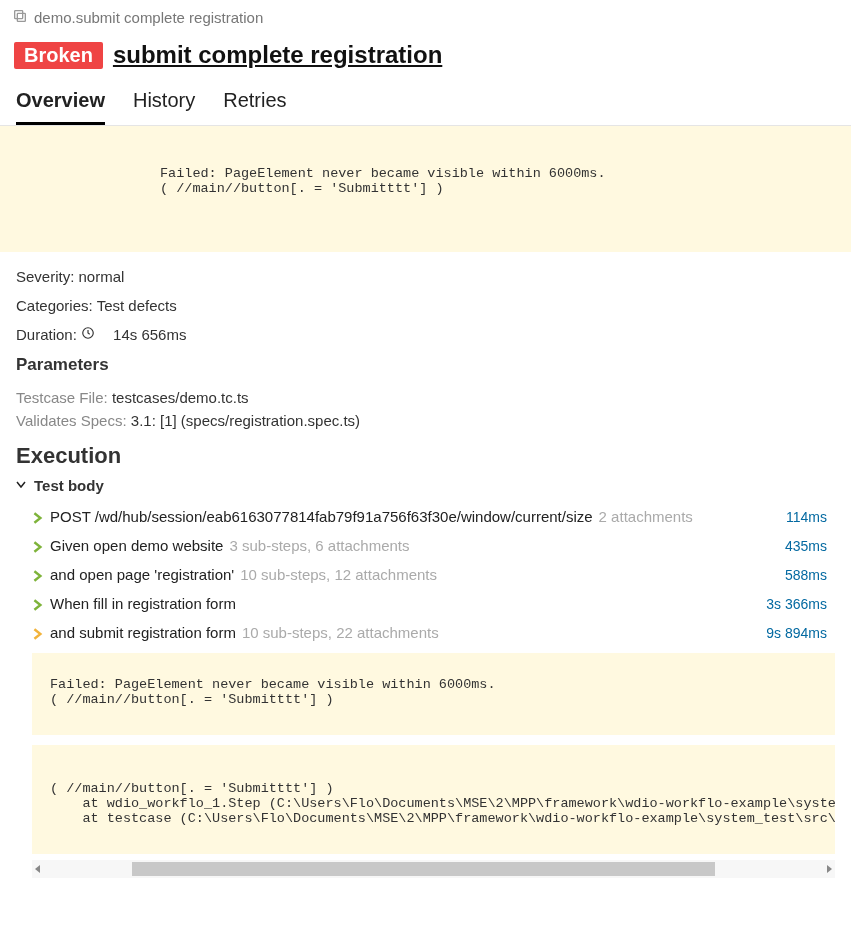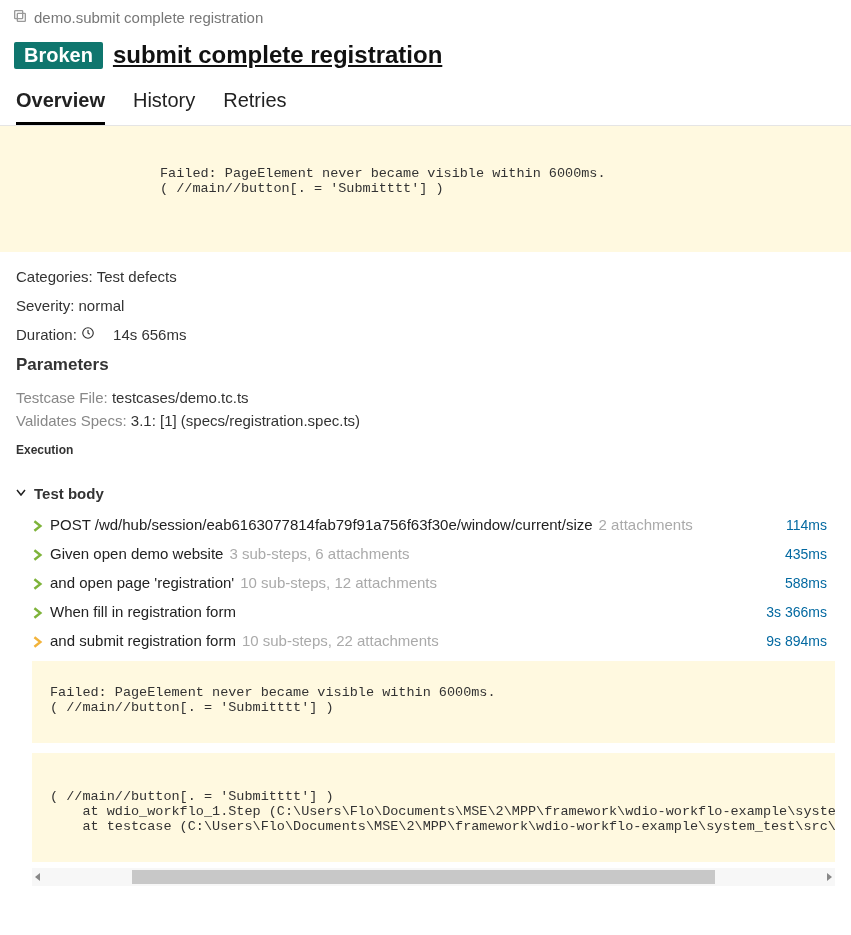--- a/index.html
+++ b/index.html
@@ -19,21 +19,21 @@
     font-size: 15px;
   }
   .breadcrumb svg { width: 16px; height: 16px; flex-shrink: 0; }
   .title-row {
     display: flex;
     align-items: center;
     gap: 10px;
     padding: 6px 14px 12px;
   }
   .badge {
-    background: #0f766e;
+    background: #ef4444;
     color: #fff;
     font-weight: 700;
     font-size: 20px;
     padding: 2px 10px;
     border-radius: 2px;
   }
   .title {
     font-size: 24px;
     font-weight: 700;
     color: #111;
@@ -72,23 +72,23 @@
   .meta-row { margin-bottom: 12px; }
   .meta-row .lbl { color: #333; }
   .section-h {
     font-size: 17px;
     font-weight: 700;
     margin: 6px 0 14px;
   }
   .param-row { color: #333; margin-bottom: 6px; font-size: 15px; }
   .param-row .plabel { color: #888; }
   .execution-h {
-    font-size: 12px;
-    font-weight: 700;
-    margin: 14px 0 28px;
+    font-size: 22px;
+    font-weight: 700;
+    margin: 14px 0 8px;
   }
   .collapsible {
     font-weight: 700;
     font-size: 15px;
     display: flex;
     align-items: center;
     gap: 4px;
     cursor: pointer;
   }
   .chev { font-size: 12px; display: inline-block; width: 14px; }
@@ -177,26 +177,26 @@
   <div class="tab active">Overview</div>
   <div class="tab">History</div>
   <div class="tab">Retries</div>
 </div>
 
 <div class="error-panel">Failed: PageElement never became visible within 6000ms.
 ( //main//button[. = 'Submitttt'] )</div>
 
 <div class="meta">
   <div class="meta-row">
+    <span class="lbl">Severity:</span>
+    <span>normal</span>
+  </div>
+  <div class="meta-row">
     <span class="lbl">Categories:</span>
     <span>Test defects</span>
-  </div>
-  <div class="meta-row">
-    <span class="lbl">Severity:</span>
-    <span>normal</span>
   </div>
   <div class="meta-row">
     <span class="lbl">Duration:</span>
     <span class="duration-wrap">
       <span>
         <svg class="clock" viewBox="0 0 24 24" fill="none" stroke="#333" stroke-width="2">
           <circle cx="12" cy="12" r="9"></circle>
             <path d="M12 7v5l3 2"></path>
         </svg>
       </span>

